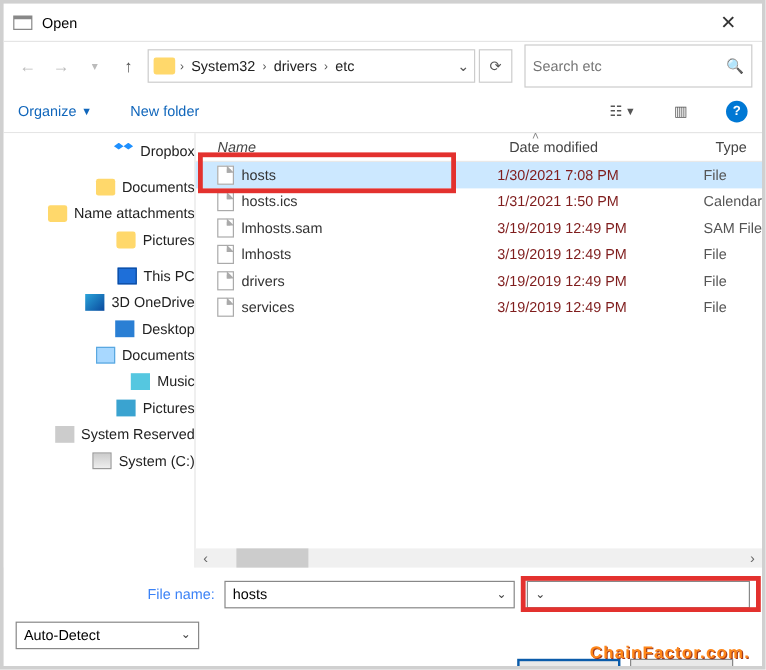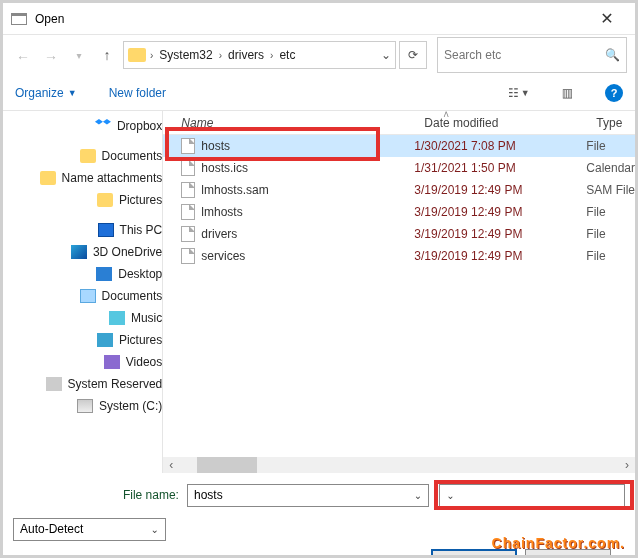--- a/index.html
+++ b/index.html
@@ -73,21 +73,21 @@
 .rb-hosts { left: 162px; top: 124px; width: 215px; height: 34px; }
 .rb-filter { left: 431px; top: 477px; width: 200px; height: 30px; }
 
 .hscroll { height: 16px; background: #f0f0f0; display:flex; align-items:center;}
 .hscroll .thumb { height:16px; width:60px; background:#ccc; margin-left:18px;}
 .hscroll .arr { width:16px; text-align:center; color:#666;}
 
 
 .form { padding: 8px 10px 6px; }
 .formrow { display: flex; align-items: center; height: 28px; margin-bottom: 6px; }
-.formrow .lbl { width: 176px; text-align: right; padding-right: 8px; color: #14532d; }
+.formrow .lbl { width: 176px; text-align: right; padding-right: 8px; color: #3b82f6; }
 .formrow .combo { height: 23px; border: 1px solid #888; display: flex; align-items: center; padding: 0 6px; background:#fff;}
 .formrow .combo input { border:none; outline:none; flex:1; }
 .combo .dd { color:#444; font-size:10px; }
 .fname-combo { width: 245px; }
 .filter-combo { width: 188px; margin-left: 10px; background:#e9e9e9; }
 .enc-combo { width: 153px; }
 .btnrow { display:flex; justify-content:flex-end; gap:8px; padding-right:14px; margin-top:4px;}
 .btn { width: 86px; height: 23px; border: 1px solid #888; background: #e9e9e9; display:flex; align-items:center; justify-content:center;}
 .btn.primary { border: 2px solid #0b5cab; }
 .btn .dd{margin-left:6px;font-size:9px;color:#444;}
@@ -178,24 +178,20 @@
       </div>
     <div class="node sub">
         <div class="ic music"></div>
         <span>Music</span>
       </div>
     <div class="node sub">
         <div class="ic pics"></div>
         <span>Pictures</span>
       </div>
     <div class="node sub">
-        <div class="ic vids"></div>
-        <span>Videos</span>
-      </div>
-    <div class="node sub">
         <div class="ic sys"></div>
         <span>System Reserved</span>
       </div>
     <div class="node sub">
         <div class="ic disk"></div>
         <span>System (C:)</span>
       </div>
   </div>
 
   <div class="files">

